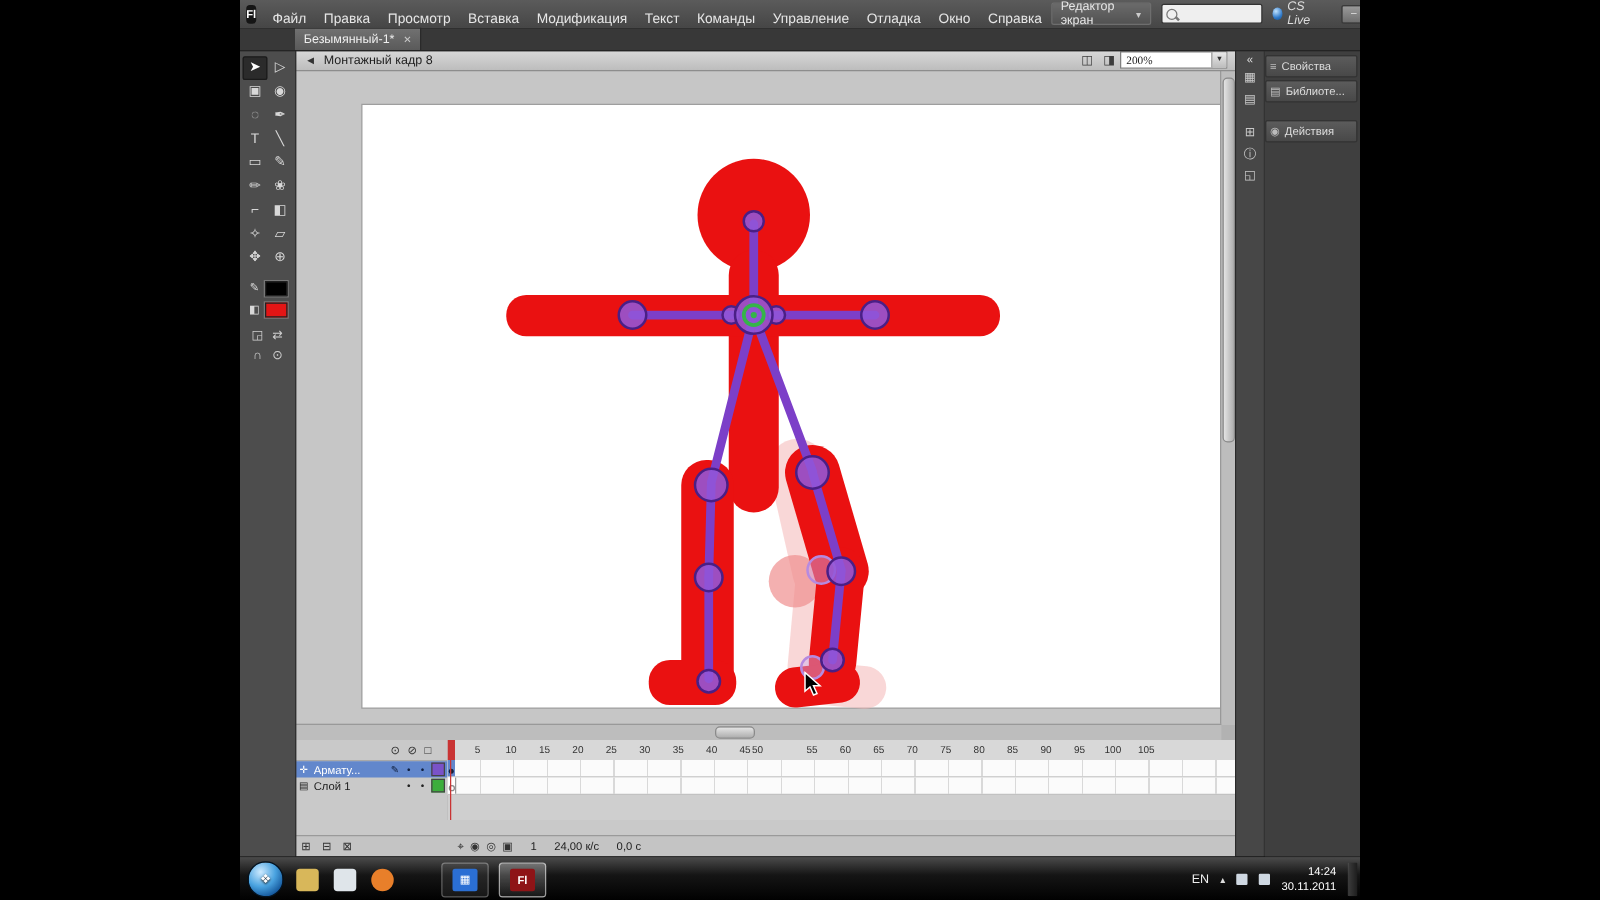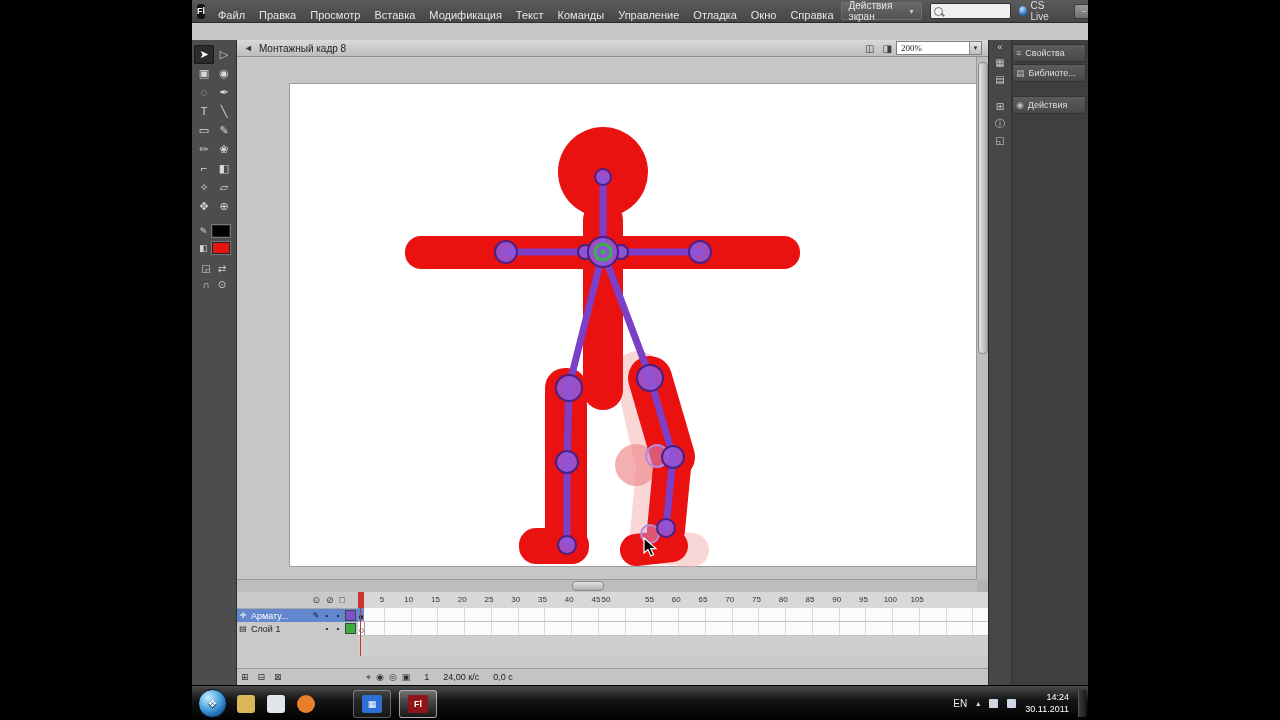--- a/index.html
+++ b/index.html
@@ -16,21 +16,21 @@
   .menu-items{display:flex;height:14px;}
   .menu-item{padding:0 7px;line-height:22px;white-space:nowrap;cursor:default;}
   .mb-right{margin-left:auto;display:flex;align-items:center;gap:8px;padding-right:4px;}
   .workspace-btn{display:flex;align-items:center;gap:5px;height:16px;padding:0 7px;border:1px solid #6e6e6e;
     border-radius:2px;background:linear-gradient(#6a6a6a,#525252);font-size:10px;}
   .workspace-btn .caret{font-size:8px;color:#ccc;}
   .searchbox{width:92px;height:14px;background:#efefef;border:1px solid #333;border-radius:2px;
     display:flex;align-items:center;padding:0 3px;}
   .mag{width:7px;height:7px;border:1.5px solid #777;border-radius:50%;position:relative;}
   .mag::after{content:"";position:absolute;left:6px;top:6px;width:4px;height:1.5px;background:#777;transform:rotate(45deg);}
-  .cslive{display:flex;align-items:center;gap:4px;font-size:10px;color:#ddd;}
+  .cslive{display:flex;align-items:center;gap:4px;font-size:10px;color:#ddd;font-style:italic;}
   .cs-orb{width:10px;height:10px;border-radius:50%;background:radial-gradient(circle at 35% 30%,#bfe2ff,#2f79c9 60%,#174e86);}
   .winbtns{display:flex;gap:1px;margin-left:8px;}
   .win-btn{width:18px;height:13px;background:linear-gradient(#9a9a9a,#6e6e6e);border:1px solid #3a3a3a;
     color:#eee;font-size:8px;line-height:12px;text-align:center;border-radius:2px;}
 
   
   .tabrow{position:absolute;left:0;top:22px;width:896px;height:18px;background:#383838;border-bottom:1px solid #242424;z-index:25;}
   .doc-tab{position:absolute;left:44px;top:0;height:18px;min-width:80px;padding:0 7px;
     background:linear-gradient(#727272,#5a5a5a);border-right:1px solid #2a2a2a;
     display:flex;align-items:center;gap:7px;color:#eee;font-size:10px;}
@@ -170,37 +170,43 @@
         <div class="menu-item">Модификация</div>
         <div class="menu-item">Текст</div>
         <div class="menu-item">Команды</div>
         <div class="menu-item">Управление</div>
         <div class="menu-item">Отладка</div>
         <div class="menu-item">Окно</div>
         <div class="menu-item">Справка</div>
       </div>
     <div class="mb-right">
       <div class="workspace-btn">
-        <span>Действия экран</span>
+        <span>Редактор экран</span>
         <span class="caret">▾</span>
       </div>
       <div class="searchbox">
         <span class="mag"></span>
       </div>
       <div class="cslive">
         <span class="cs-orb"></span>
         <span>CS Live</span>
       </div>
       <div class="winbtns">
         <div class="win-btn">–</div>
 
       </div>
     </div>
   </div>
 
+  <div class="tabrow">
+    <div class="doc-tab">
+      <span>Безымянный-1*</span>
+      <span class="tab-close">✕</span>
+    </div>
+  </div>
 
   <div class="toolbar">
     <div class="tools-grid" id="tools-grid">
         <div class="tool selected">➤</div>
         <div class="tool">▷</div>
         <div class="tool">▣</div>
         <div class="tool">◉</div>
         <div class="tool">◌</div>
         <div class="tool">✒</div>
         <div class="tool">T</div>

